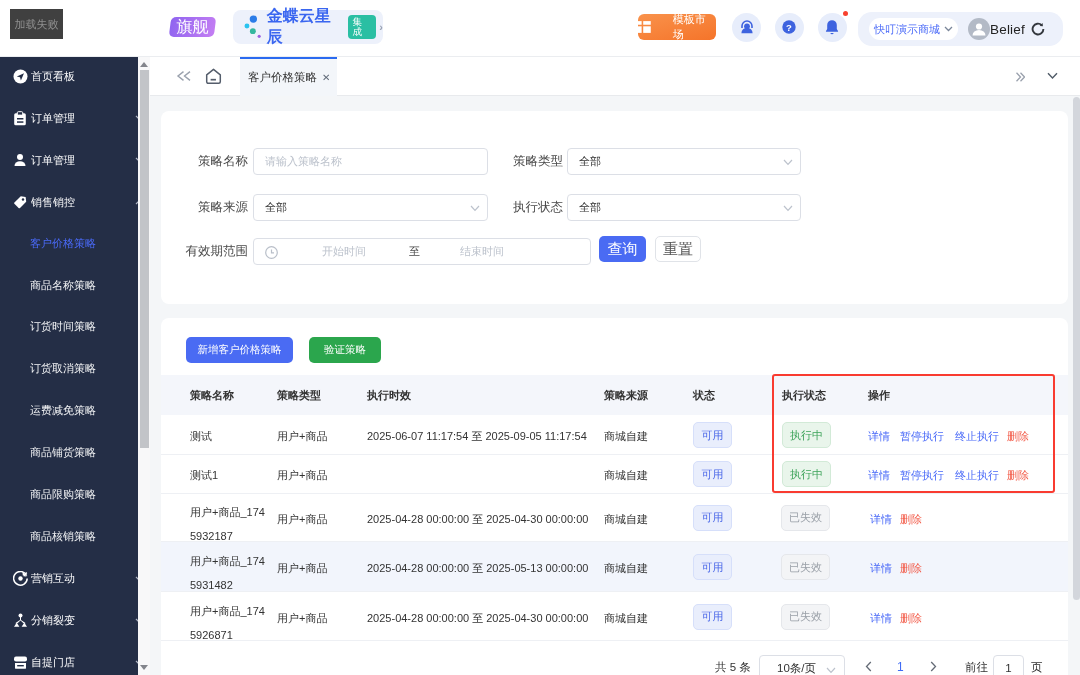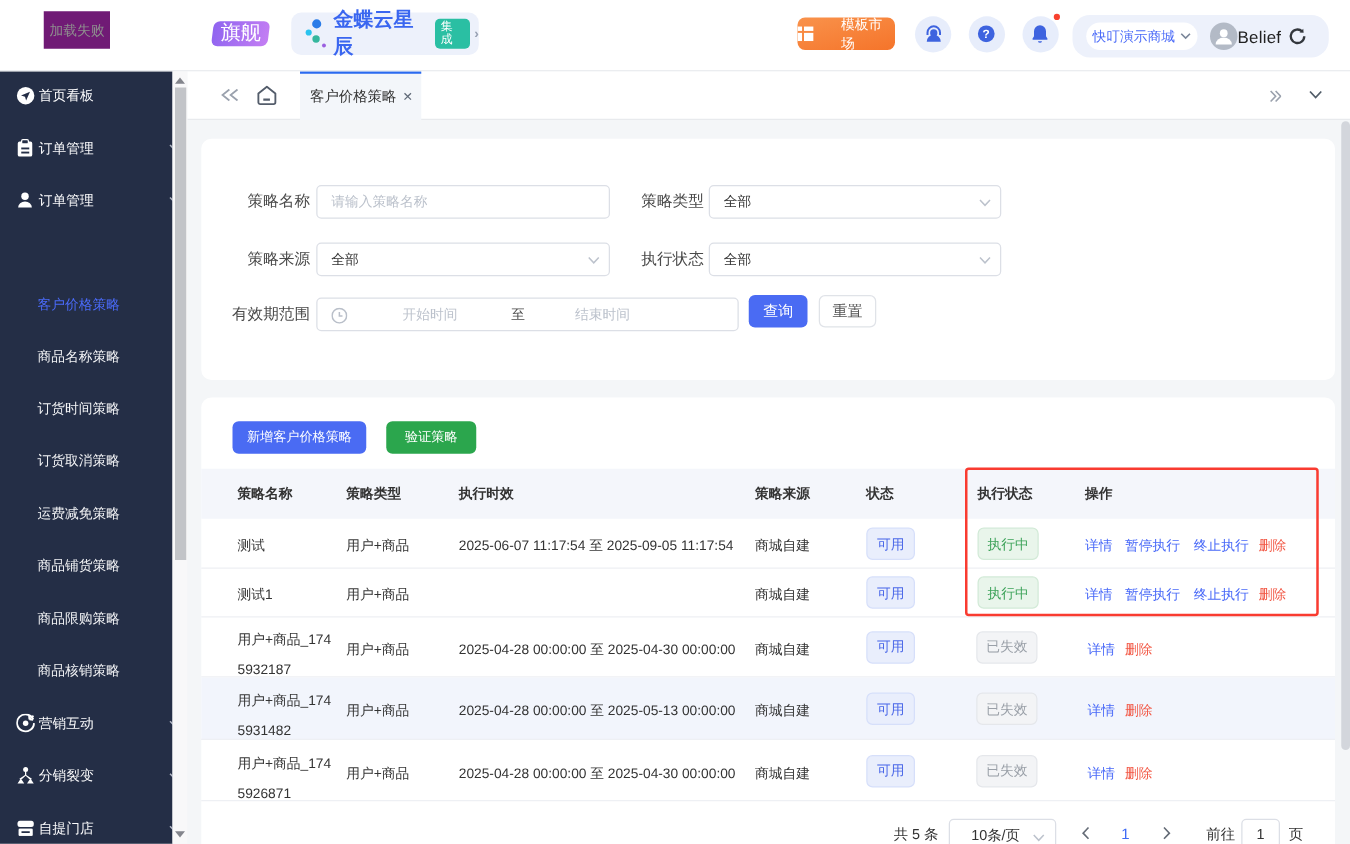--- a/index.html
+++ b/index.html
@@ -1,19 +1,19 @@
 <!DOCTYPE html>
 <html><head>
 <meta charset="utf-8">
 <style>
 * { margin:0; padding:0; box-sizing:border-box; }
 html,body { width:1080px; height:675px; overflow:hidden; font-family:"Liberation Sans",sans-serif; background:#f4f6f8; }
 
 #topbar { position:absolute; left:0; top:0; width:1080px; height:57px; background:#fff; border-bottom:1px solid #ebedf0; z-index:5; }
-#imgfail { position:absolute; left:10px; top:9px; width:53px; height:30px; background:#701a75; color:#8e8e8e; font-size:11px; display:flex; align-items:center; justify-content:center;margin-left:25px; }
+#imgfail { position:absolute; left:10px; top:9px; width:53px; height:30px; background:#404040; color:#8e8e8e; font-size:11px; display:flex; align-items:center; justify-content:center; }
 #flagship { position:absolute; left:170px; top:16.5px; width:45px; height:20px; color:#fff; font-size:16px; text-align:center; line-height:20px; }
 #flagship::before { content:""; position:absolute; left:0; top:0; width:100%; height:100%; background:linear-gradient(100deg,#8f64f0,#c47ef3); transform:skewX(-7deg); border-radius:5px; z-index:-1; }
 #logobox { position:absolute; left:233px; top:10px; width:150px; height:34px; background:#edf1fb; border-radius:8px; display:flex; align-items:center; }
 #logobox .brand { font-size:16px; font-weight:bold; color:#3a66f0; letter-spacing:0; }
 #jicheng { margin-left:2px; background:#2abfa3; color:#fff; font-size:9.5px; padding:2px 5px; border-radius:4px; line-height:10px; }
 #logobox .arr { margin-left:3px; color:#98a1b3; font-size:11px; font-weight:bold; }
 #tplbtn { position:absolute; left:638px; top:14px; width:78px; height:26px; border-radius:6px; background:linear-gradient(165deg,#f9924b,#f5742a); color:#fff; font-size:11px; display:flex; align-items:center; justify-content:center; gap:22px; }
 .circ { position:absolute; top:12.5px; width:29px; height:29px; border-radius:50%; background:#e7edfb; display:flex; align-items:center; justify-content:center; }
 #reddot { position:absolute; left:843px; top:10.5px; width:5px; height:5px; border-radius:50%; background:#f8412e; }
 #usergroup { position:absolute; left:858px; top:12px; width:205px; height:34px; background:#edf1fb; border-radius:14px; display:flex; align-items:center; }
@@ -40,21 +40,21 @@
 #tabbar { position:absolute; left:0; top:0; width:930px; height:39px; background:#fff; border-bottom:1px solid #e8eaed; }
 #thetab { position:absolute; left:90px; top:0; width:97px; height:39px; background:#f3f6fa; border-top:2.5px solid #2a6af0; display:flex; align-items:center; color:#333; font-size:11.5px; white-space:nowrap; }
 #thetab .x { margin-left:5px; color:#5f6977; font-size:10px; }
 
 #fcard { position:absolute; left:11px; top:54px; width:907px; height:193px; background:#fff; border-radius:8px; }
 .flabel { position:absolute; height:27px; line-height:27px; font-size:12.5px; color:#4a4a4a; text-align:right; }
 .finput { position:absolute; height:27px; border:1px solid #dcdfe6; border-radius:4px; background:#fff; font-size:11px; display:flex; align-items:center; }
 .ph { color:#bcc2cc; }
 .selval { color:#333; }
 .finput .chevd { position:absolute; right:7px; top:10px; }
-.fbtn { position:absolute; height:26px; border-radius:5px; font-size:12px; display:flex; align-items:center; justify-content:center; }
+.fbtn { position:absolute; height:26px; border-radius:5px; font-size:15px; display:flex; align-items:center; justify-content:center; }
 
 #tcard { position:absolute; left:11px; top:261px; width:907px; height:380px; background:#fff; border-radius:8px 8px 0 0; }
 .bigbtn { position:absolute; top:19px; height:26px; border-radius:5px; color:#fff; font-size:10.5px; display:flex; align-items:center; justify-content:center; }
 #thead { position:absolute; left:0; top:57px; width:907px; height:40px; background:#f4f6fb; }
 .hcell { position:absolute; top:0; height:40px; line-height:40px; font-size:11px; font-weight:bold; color:#333; }
 .row { position:absolute; left:0; width:907px; border-bottom:1px solid #eef0f4; }
 .cell { position:absolute; font-size:11px; color:#333; }
 .tag { position:absolute; border-radius:4px; font-size:11px; display:flex; align-items:center; justify-content:center; }
 .tblue { background:#e9eefc; border:1px solid #d6dffa; color:#4b68e8; width:39px; height:26px; border-radius:5px; }
 .tgreen { background:#e9f5eb; border:1px solid #d2ead7; color:#3da35a; width:49px; height:26px; border-radius:5px; }
@@ -163,20 +163,32 @@
         <circle cx="7" cy="4" r="3"></circle>
         <path d="M1.5 13 a5.5 4.8 0 0 1 11 0 Z"></path>
       </svg>
       <span class="txt">订单管理</span>
       <span class="chev">
         <svg width="9" height="6" viewBox="0 0 9 6">
           <path d="M1 1 L4.5 4.5 L8 1" stroke="#aeb4c2" stroke-width="1.2" fill="none"></path>
         </svg>
       </span>
     </div>
+    <div class="mitem" style="top: 124px;">
+      <svg width="14" height="14" viewBox="0 0 14 14">
+        <path d="M7.8 1.2 L12.6 2 L13.2 6.8 L7 13 a1 1 0 0 1 -1.4 0 L1.4 8.8 a1 1 0 0 1 0 -1.4 Z" fill="#fff"></path>
+        <circle cx="10" cy="4.5" r="1.2" fill="#242e46"></circle>
+      </svg>
+      <span class="txt">销售销控</span>
+      <span class="chev">
+        <svg width="9" height="6" viewBox="0 0 9 6">
+          <path d="M1 5 L4.5 1.5 L8 5" stroke="#aeb4c2" stroke-width="1.2" fill="none"></path>
+        </svg>
+      </span>
+    </div>
     <div class="mitem" style="top: 500.5px;">
       <svg width="15" height="15" viewBox="0 0 15 15">
         <path d="M13.6 4.5 a6.8 6.8 0 1 0 0.6 3" fill="none" stroke="#fff" stroke-width="1.5"></path>
         <circle cx="7.5" cy="7.5" r="2.2" fill="#fff"></circle>
         <path d="M10.5 4.5 L13.8 1.6 M10.5 4.5 l3 0.4 M10.5 4.5 l-0.3 -3" stroke="#fff" stroke-width="1.4" fill="none"></path>
       </svg>
       <span class="txt">营销互动</span>
       <span class="chev">
         <svg width="9" height="6" viewBox="0 0 9 6">
           <path d="M1 1 L4.5 4.5 L8 1" stroke="#aeb4c2" stroke-width="1.2" fill="none"></path>

